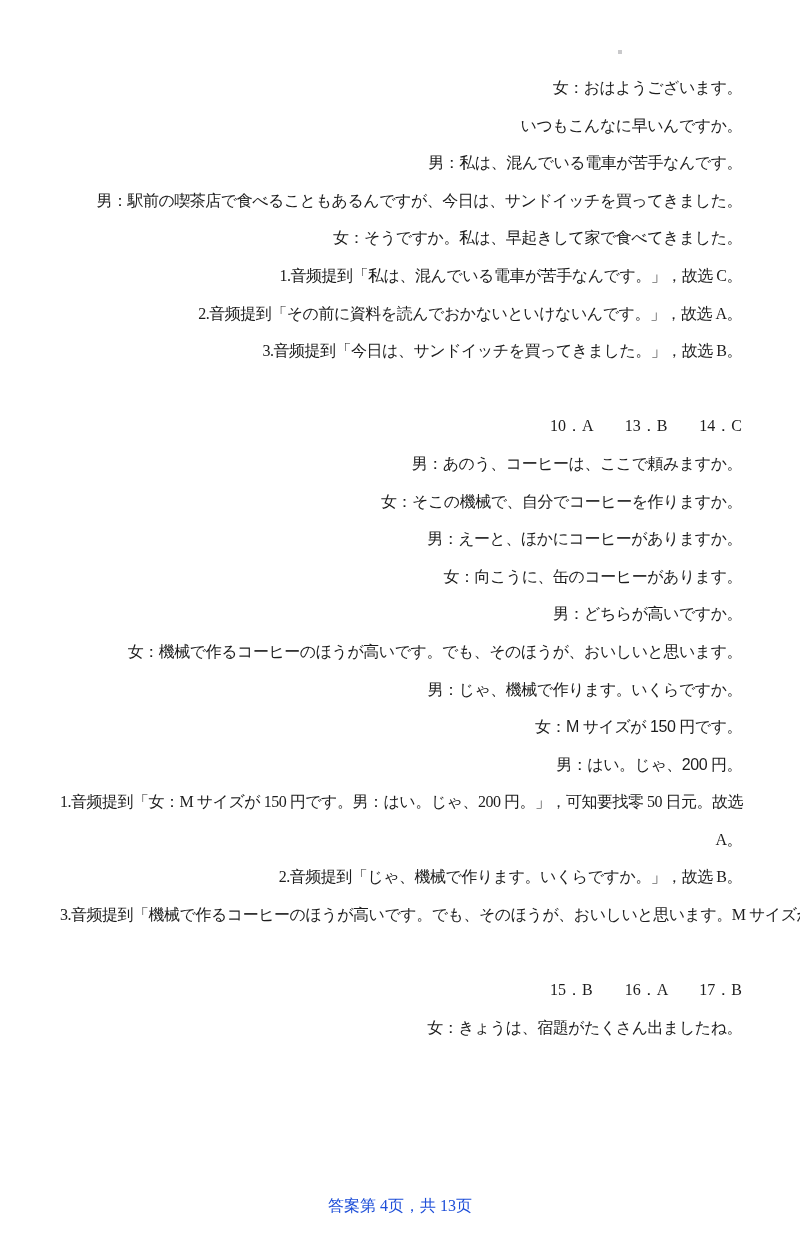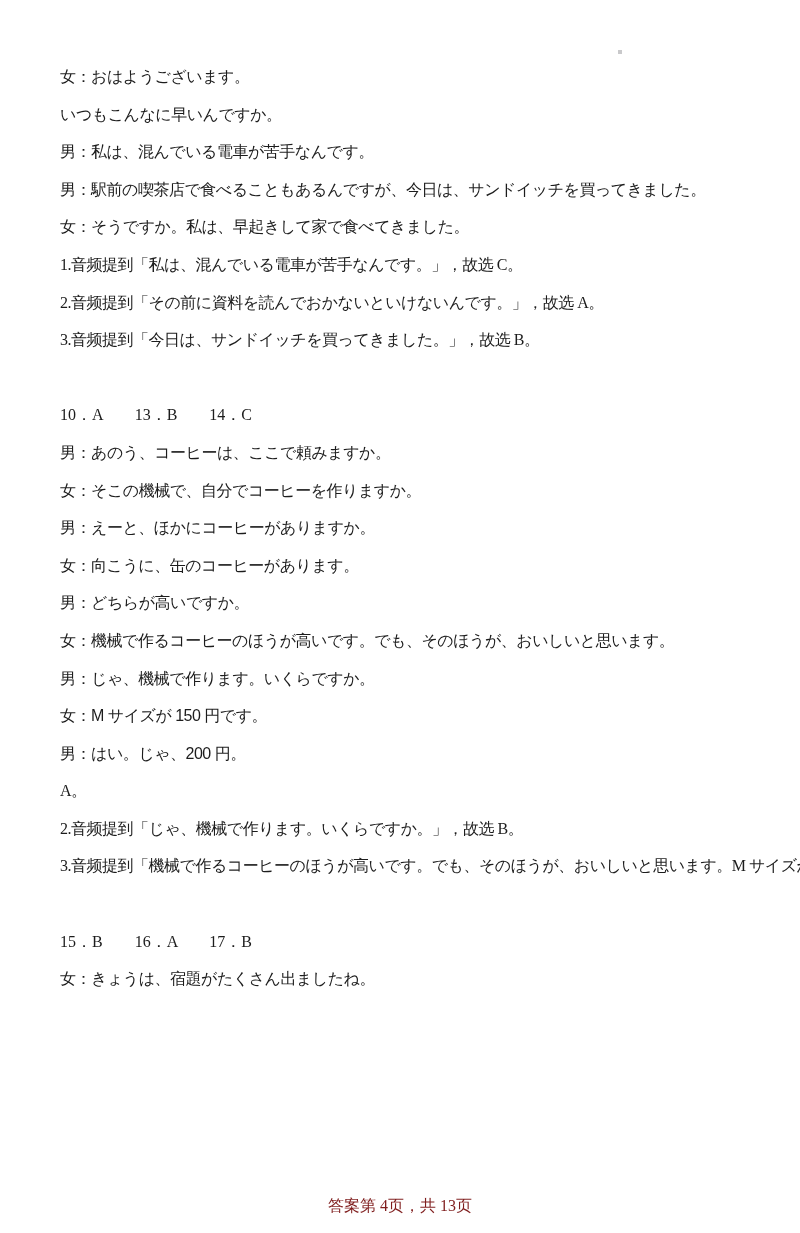--- a/index.html
+++ b/index.html
@@ -9,23 +9,24 @@
   }
   body {
     width: 800px;
     height: 1233px;
     position: relative;
     overflow: hidden;
     color: #1c1c1c;
   }
   .content {
     position: absolute;
-    top: 58px;
+    top: 69px;
     left: 60px;
     right: 58px;
+    text-align: right;
   }
   .line {
     line-height: 37.6px;
     font-size: 16px;
     white-space: nowrap;
     letter-spacing: -0.5px;
   }
   .dialogue {
     font-family: "Liberation Sans", "DejaVu Sans", sans-serif;
   }
@@ -39,21 +40,21 @@
     margin-top: 37.6px;
   }
   .footer {
     position: absolute;
     top: 1196px;
     left: 0;
     width: 100%;
     text-align: center;
     font-size: 16px;
     font-family: "Liberation Serif", "DejaVu Serif", serif;
-    color: #7f1d1d;
+    color: #1d4ed8;
   }
   .scan-dot {
     position: absolute;
     left: 618px;
     top: 50px;
     width: 4px;
     height: 4px;
     background: #c9c9cb;
   }
 </style>
@@ -75,20 +76,21 @@
   <div class="line answers gap">10．A　　13．B　　14．C</div>
   <div class="line dialogue">男：あのう、コーヒーは、ここで頼みますか。</div>
   <div class="line dialogue">女：そこの機械で、自分でコーヒーを作りますか。</div>
   <div class="line dialogue">男：えーと、ほかにコーヒーがありますか。</div>
   <div class="line dialogue">女：向こうに、缶のコーヒーがあります。</div>
   <div class="line dialogue">男：どちらが高いですか。</div>
   <div class="line dialogue">女：機械で作るコーヒーのほうが高いです。でも、そのほうが、おいしいと思います。</div>
   <div class="line dialogue">男：じゃ、機械で作ります。いくらですか。</div>
   <div class="line dialogue">女：M サイズが 150 円です。</div>
   <div class="line dialogue">男：はい。じゃ、200 円。</div>
+  <div class="line explain">1.音频提到「女：M サイズが 150 円です。男：はい。じゃ、200 円。」，可知要找零 50 日元。故选</div>
   <div class="line explain">A。</div>
   <div class="line explain">2.音频提到「じゃ、機械で作ります。いくらですか。」，故选 B。</div>
   <div class="line explain">3.音频提到「機械で作るコーヒーのほうが高いです。でも、そのほうが、おいしいと思います。M サイズが</div>
 
   <div class="line answers gap">15．B　　16．A　　17．B</div>
   <div class="line dialogue">女：きょうは、宿題がたくさん出ましたね。</div>
 </div>
 
 <div class="footer">答案第 4页，共 13页</div>
 

